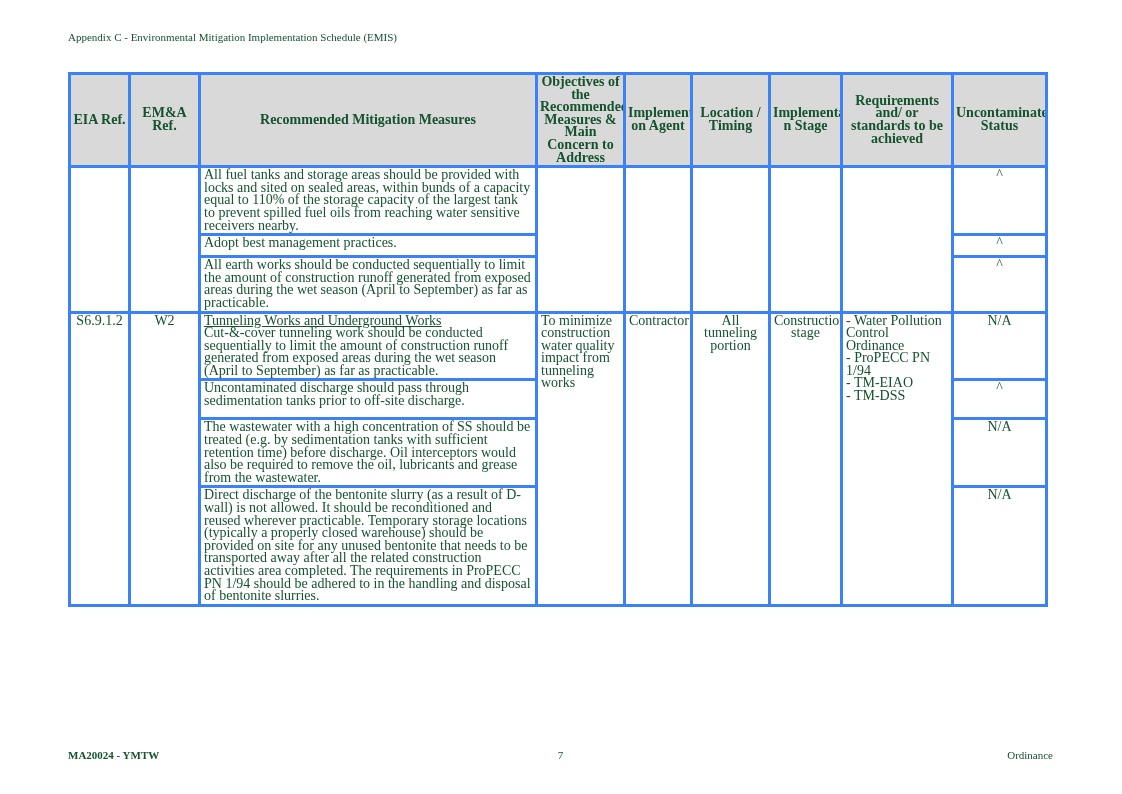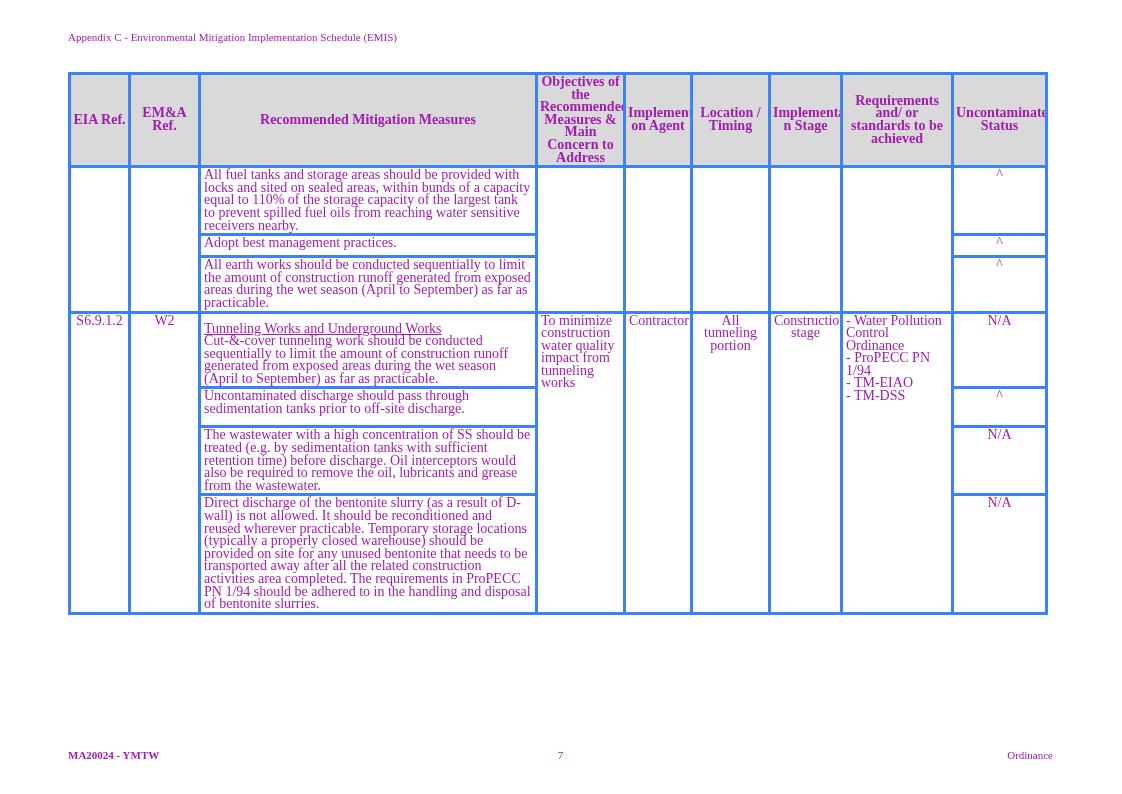--- a/index.html
+++ b/index.html
@@ -3,21 +3,21 @@
 <meta charset="utf-8">
 <style>
   * { margin: 0; padding: 0; box-sizing: border-box; }
   html, body { background: #ffffff; }
   .page {
     position: relative;
     width: 1122px;
     height: 794px;
     background: #ffffff;
     font-family: "Liberation Serif", serif;
-    color: #a21caf;
+    color: #14532d;
     overflow: hidden;
   }
   .doc-title {
     position: absolute;
     left: 68px;
     top: 31px;
     font-size: 11px;
   }
   table.emis {
     position: absolute;
@@ -40,21 +40,21 @@
     background: #d9d9d9;
     font-weight: bold;
     text-align: center;
     vertical-align: middle;
     white-space: pre-line;
     border-bottom: 2px solid #000;
     padding: 1px 2px;
   }
   td.c-center { text-align: center; }
   td.c-left   { text-align: left; }
-  .measure-heading { text-decoration: underline; margin-top: 8px; }
+  .measure-heading { text-decoration: underline; }
   .group-top td { border-top: 1.5px solid #000; }
   .footer {
     position: absolute;
     left: 68px;
     right: 69px;
     top: 749px;
     font-size: 11px;
   }
   .footer .f-left   { position: absolute; left: 0; top: 0; font-weight: bold; }
   .footer .f-center { position: absolute; left: 0; right: 0; top: 0; text-align: center; }

